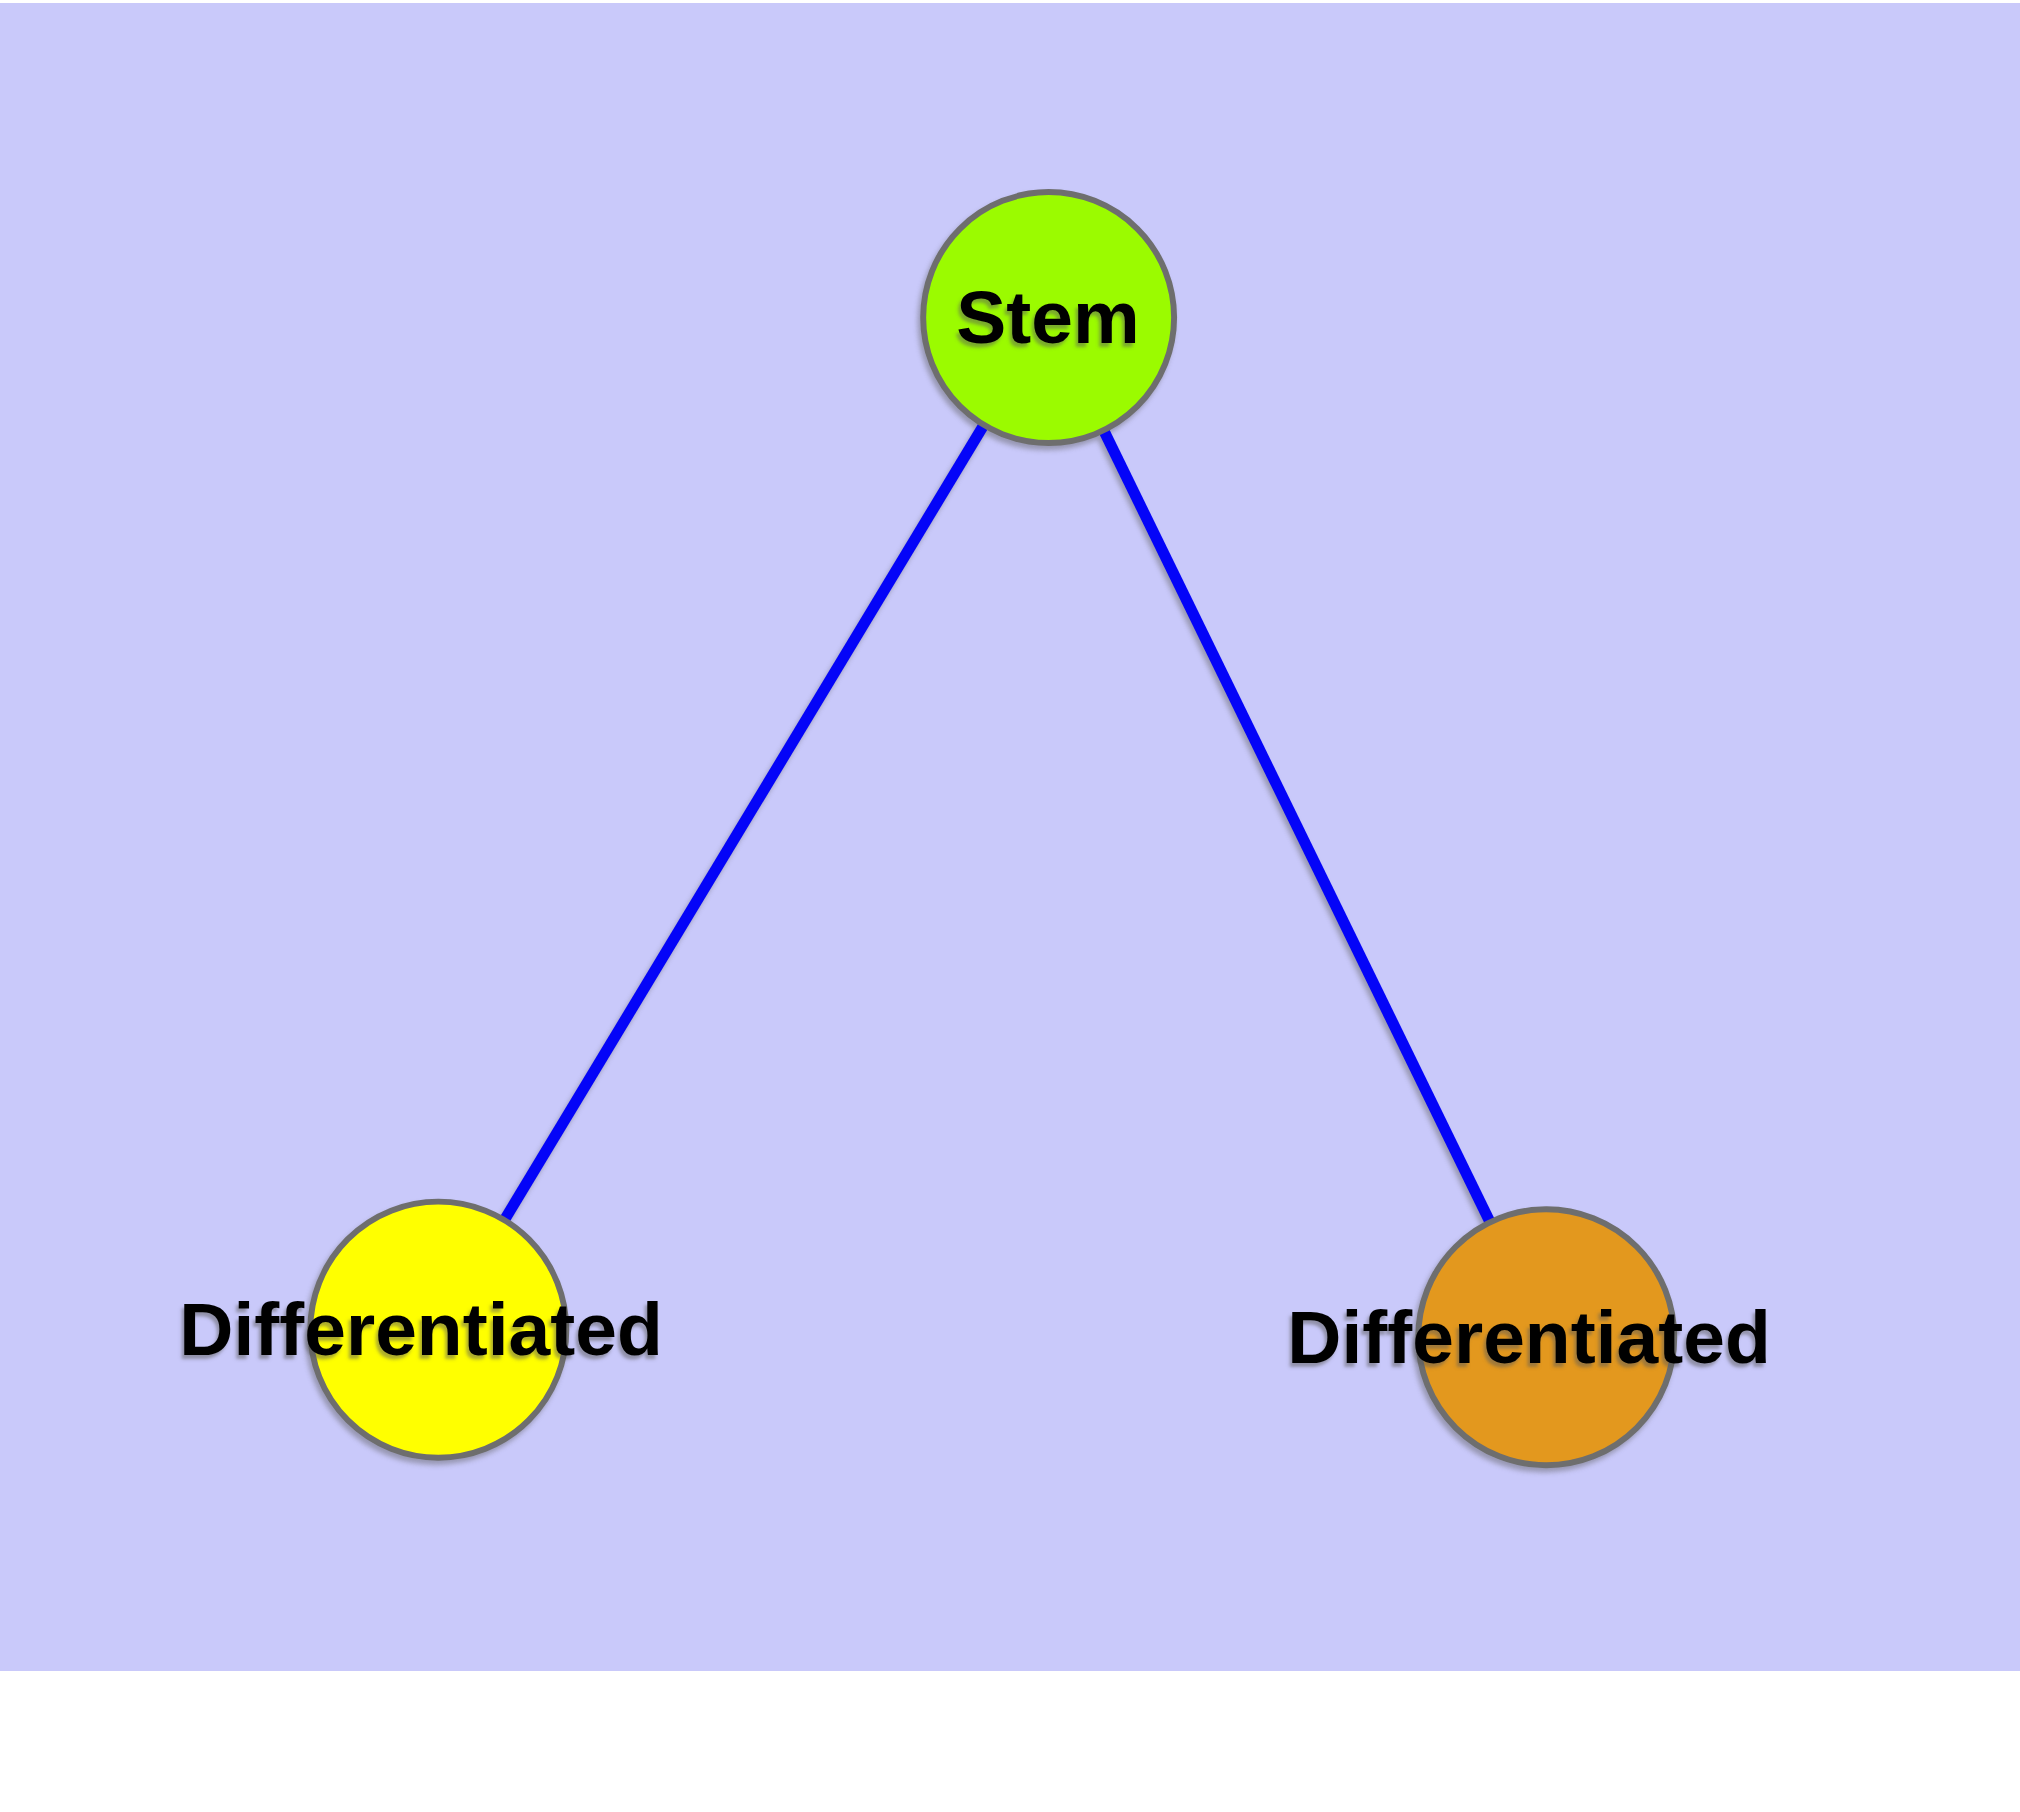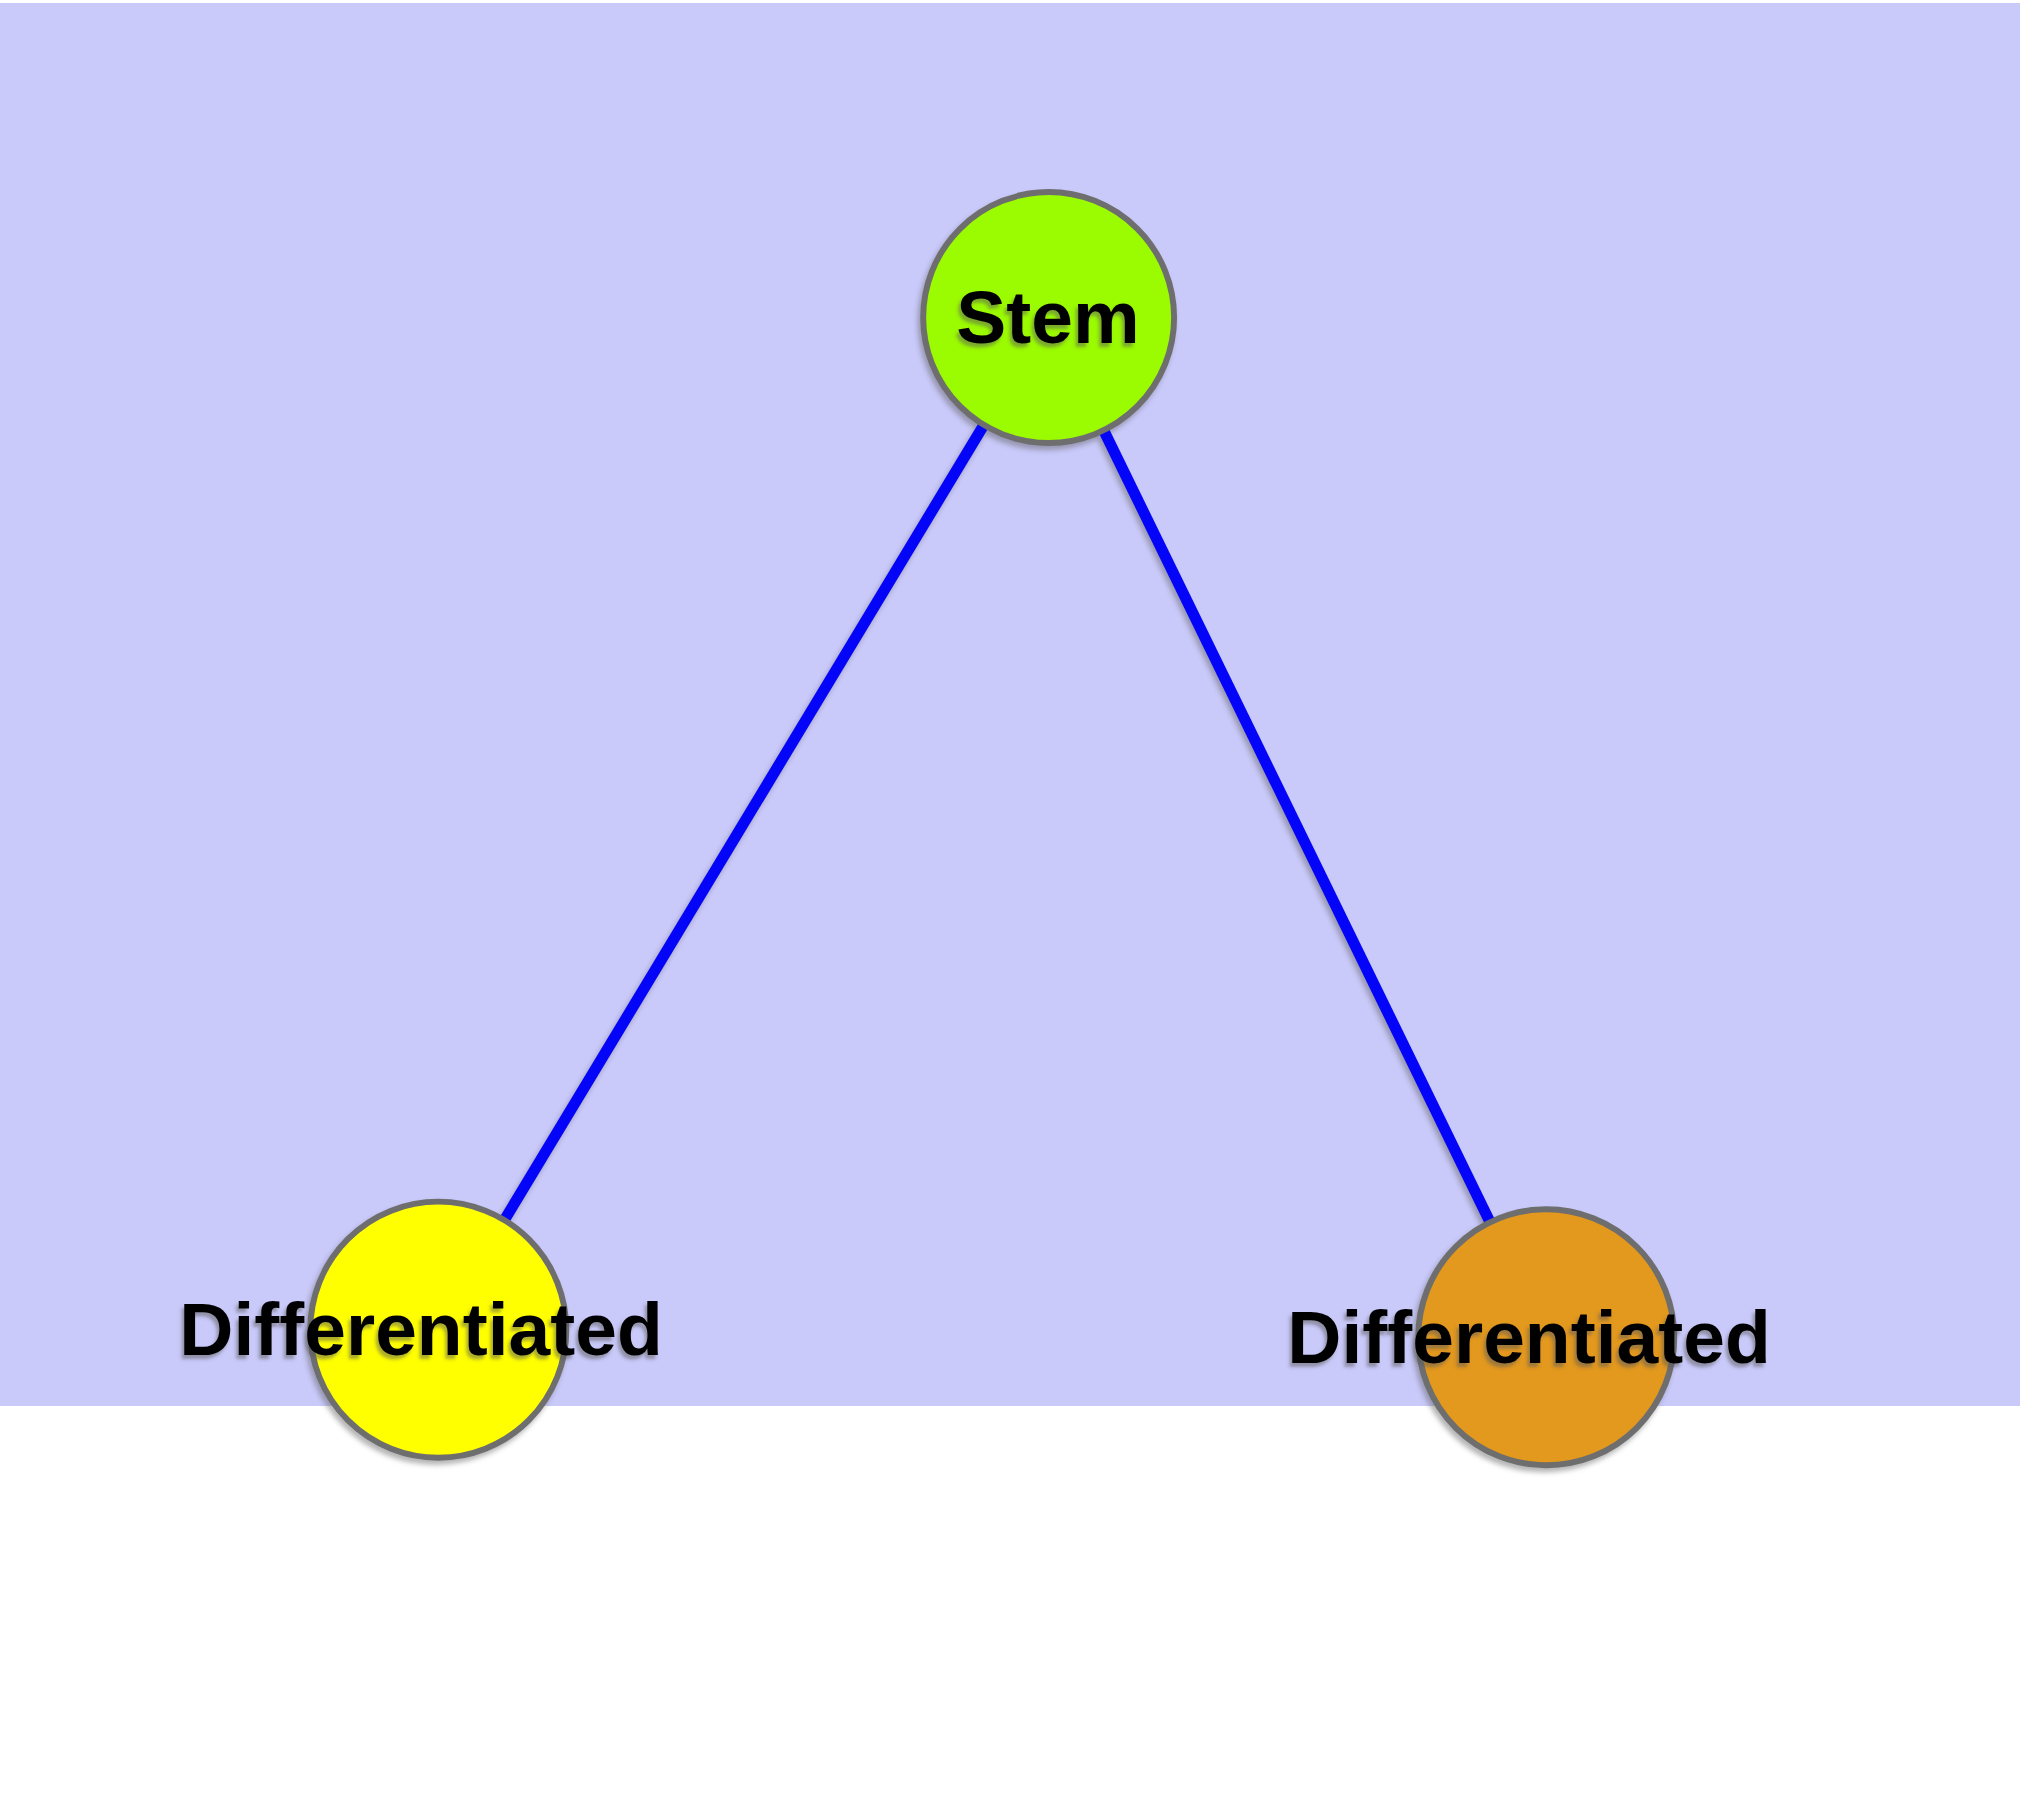--- a/index.html
+++ b/index.html
@@ -9,21 +9,21 @@
     width: 2021px;
     height: 1812px;
     overflow: hidden;
     font-family: "Liberation Sans", sans-serif;
   }
   .canvas {
     position: absolute;
     left: 0;
     top: 3.4px;              
     width: 2021px;
-    height: 1403px;
+    height: 1668px;
     background: #C9C9FA;
   }
   .graph-svg {
     position: absolute;
     left: 0;
     top: 0;
   }
   .shadowed {
     filter: drop-shadow(-3px 5px 3px rgba(90, 90, 90, 0.45));
   }

